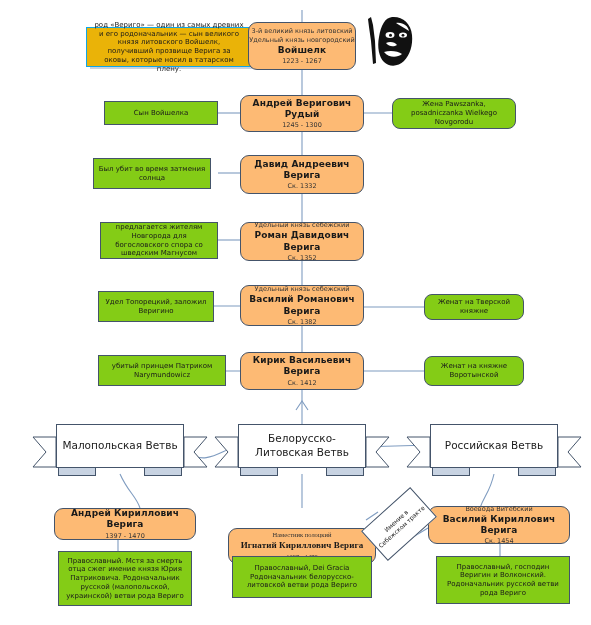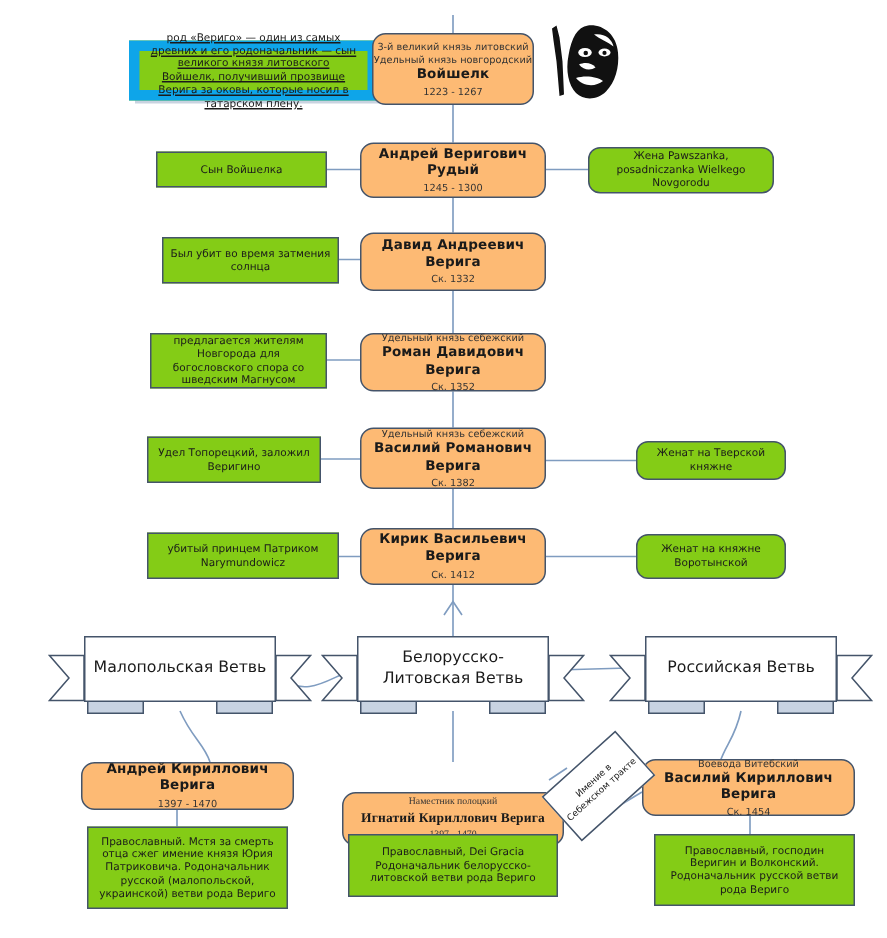--- a/index.html
+++ b/index.html
@@ -41,27 +41,26 @@
     background:#84cc16;
     border:1px solid #44546a;
     font-size:7px;
     color:#1a1a1a;
     padding:3px 4px;
   }
   .note.rounded{border-radius:8px;}
 
   
   .callout{
-    background:#84cc16;
-    border:7px solid #0ea5e9;
+    background:#eab308;
+    border:1px solid #0ea5e9;
     font-size:7px;
     padding:5px 7px;
     color:#1a1a1a;
     box-shadow:3px 3px 0 -1px #c9d3e0;
-    text-decoration:underline;
   }
 
   
   .ribbon{
     font-size:10.5px;
     color:#1a1a1a;
   }
   .ribbon .ribbon-body{
     position:absolute;
     left:24px;right:24px;top:0;bottom:8px;
@@ -205,21 +204,21 @@
 
   <div class="node person" style="left:240px;top:352px;width:124px;height:38px;">
     <span class="name">Кирик Васильевич Верига</span>
     <span class="dates">Ск. 1412</span>
   </div>
 
   <div class="node note" style="left:104px;top:101px;width:114px;height:24px;">
     <span>Сын Войшелка</span>
   </div>
 
-  <div class="node note" style="left:108px;top:158px;width:118px;height:31px;">
+  <div class="node note" style="left:93px;top:158px;width:118px;height:31px;">
     <span>Был убит во время затмения солнца</span>
   </div>
 
   <div class="node note" style="left:100px;top:222px;width:118px;height:37px;">
     <span>предлагается жителям Новгорода для богословского спора со шведским Магнусом</span>
   </div>
 
   <div class="node note" style="left:98px;top:291px;width:116px;height:31px;">
     <span>Удел Топорецкий, заложил Веригино</span>
   </div>

